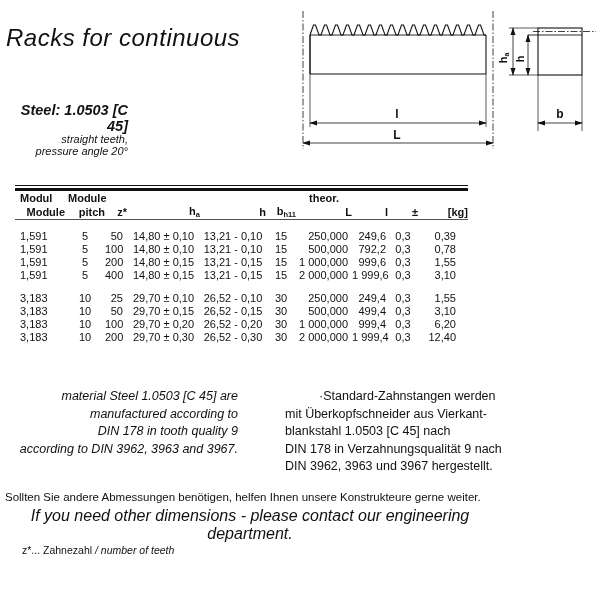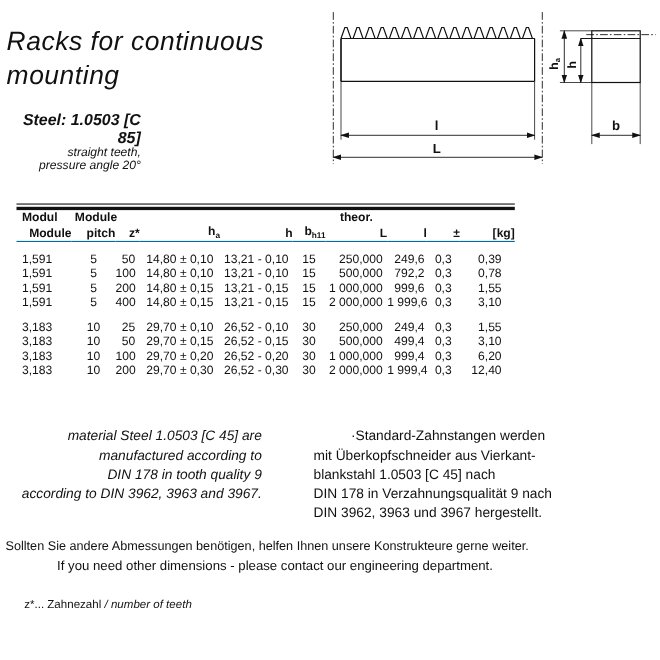--- a/index.html
+++ b/index.html
@@ -44,34 +44,33 @@
   th.hc{text-align:center;padding:0;}
 
   
   #para-en{left:10px;top:388px;width:228px;text-align:right;font-style:italic;
            font-size:12.5px;line-height:17.5px;}
   #para-de{left:285px;top:388px;width:305px;font-size:12.5px;line-height:17.5px;}
   #para-de .indent{text-indent:34px;}
 
   
   #contact-de{left:5px;top:491px;font-size:11.5px;}
-  #contact-en{left:0;top:507px;width:500px;text-align:center;font-size:12px;}
+  #contact-en{left:0;top:507px;width:500px;text-align:center;font-style:italic;font-size:16px;}
   #footnote{left:22px;top:544px;font-size:10.5px;}
   #footnote .it{font-style:italic;}
 </style>
 </head>
 <body>
 
 <div id="title" class="abs">
   <div>Racks for continuous</div>
-  <div>mounting</div>
 </div>
 
 <div id="material" class="abs">
-  <div class="mat">Steel: 1.0503 [C 85]</div>
+  <div class="mat">Steel: 1.0503 [C 45]</div>
   <div class="note">straight teeth,</div>
   <div class="note">pressure angle 20°</div>
 </div>
 
 <div id="drawing" class="abs">
 <svg width="305" height="152" viewBox="0 0 305 152">
   <defs>
     <marker id="arr" viewBox="0 0 10 10" refX="9" refY="5" markerWidth="10" markerHeight="10" orient="auto-start-reverse">
       <path d="M0,1.8 L10,5 L0,8.2 z" fill="#111"></path>
     </marker>

